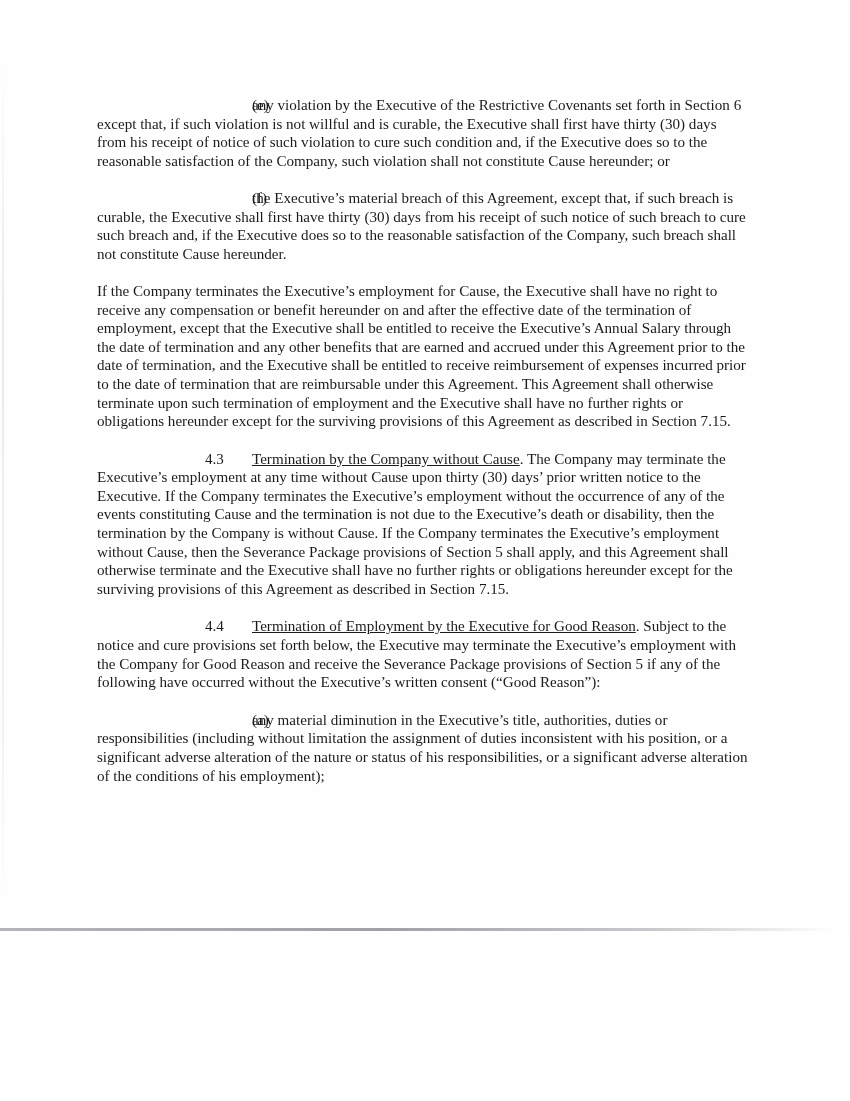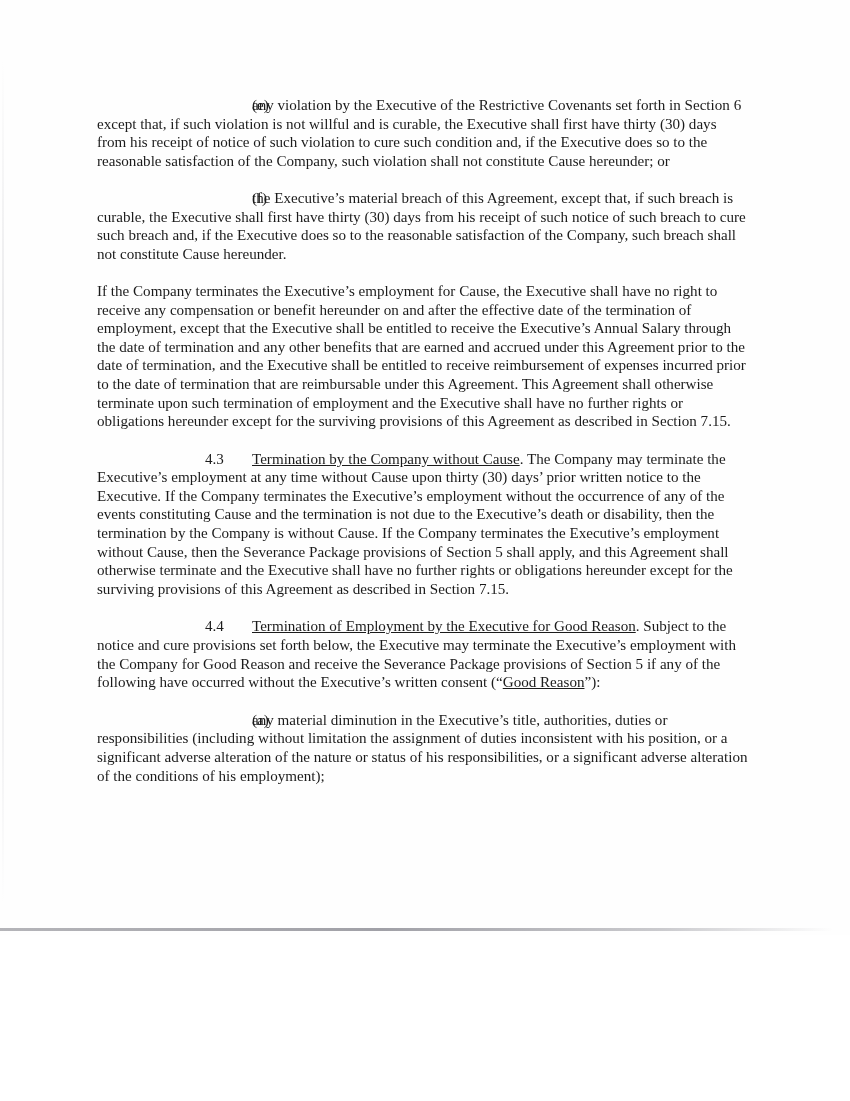--- a/index.html
+++ b/index.html
@@ -67,21 +67,20 @@
     display: inline-block;
     text-indent: 108px;
     width: 155px;
     font-weight: normal;
   }
   .ttl {
     font-weight: normal;
     text-decoration: underline;
   }
   .term {
-    text-decoration: underline;
   }
   .block-gap-sm { height: 18.6px; }
   .block-gap { height: 19px; }
   .folio {
     position: absolute;
     left: 0;
     right: 0;
     top: 1014px;
     text-align: center;
     font-family: "Liberation Serif", "DejaVu Serif", serif;

